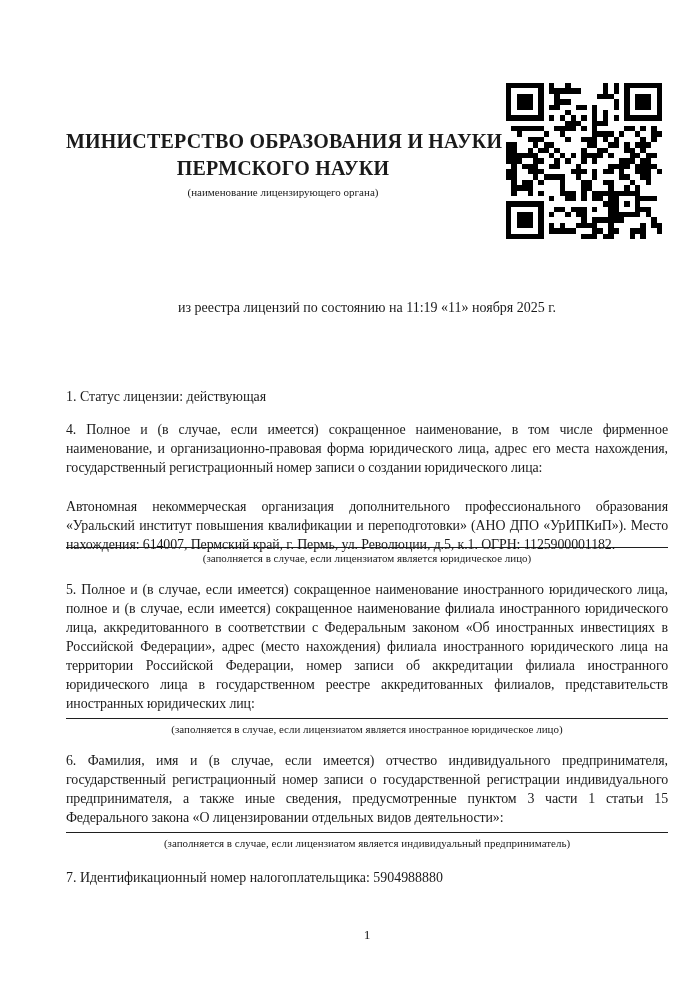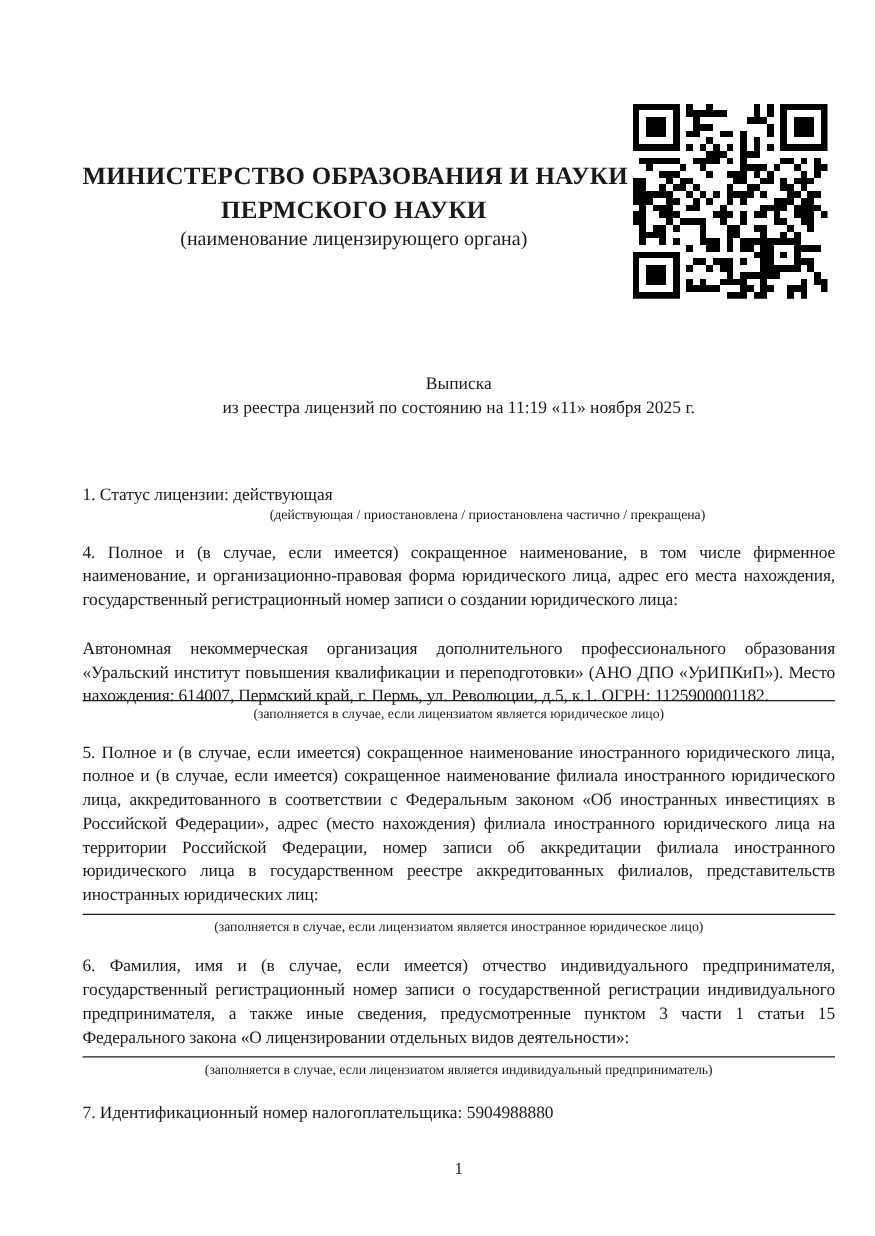--- a/index.html
+++ b/index.html
@@ -40,21 +40,21 @@
   }
   .ministry-line {
     font-weight: bold;
     font-size: 20px;
     line-height: 27px;
     white-space: nowrap;
     letter-spacing: 0.2px;
   }
   .ministry-caption {
     margin-top: 3px;
-    font-size: 16px;
+    font-size: 11px;
     line-height: 14px;
   }
   
   .doc-title {
     position: absolute;
     left: 66px;
     top: 299px;
     width: 602px;
     text-align: center;
     font-size: 14px;
@@ -506,28 +506,26 @@
       <rect x="25" y="28" width="1" height="1"></rect>
     </svg>
 
   <div class="ministry">
     <div class="ministry-line">МИНИСТЕРСТВО ОБРАЗОВАНИЯ И НАУКИ</div>
     <div class="ministry-line">ПЕРМСКОГО НАУКИ</div>
     <div class="ministry-caption">(наименование лицензирующего органа)</div>
   </div>
 
   <div class="doc-title">
-    <div>Выписка</div>
     <div>из реестра лицензий по состоянию на 11:19 «11» ноября 2025 г.</div>
   </div>
 
   <div class="content">
 
     <div class="item">1. Статус лицензии: действующая</div>
-    <div class="small-caption c1">(действующая / приостановлена / приостановлена частично / прекращена)</div>
 
 
 
     <div class="para mt-i4">4. Полное и (в случае, если имеется) сокращенное наименование, в том числе фирменное наименование, и организационно-правовая форма юридического лица, адрес его места нахождения, государственный регистрационный номер записи о создании юридического лица:</div>
     <div class="para">Автономная некоммерческая организация дополнительного профессионального образования «Уральский институт повышения квалификации и переподготовки» (АНО ДПО «УрИПКиП»). Место нахождения: 614007, Пермский край, г. Пермь, ул. Революции, д.5, к.1. ОГРН: 1125900001182.</div>
     <div class="rule r4"></div>
     <div class="small-caption under">(заполняется в случае, если лицензиатом является юридическое лицо)</div>
 
     <div class="para mt-i5">5. Полное и (в случае, если имеется) сокращенное наименование иностранного юридического лица, полное и (в случае, если имеется) сокращенное наименование филиала иностранного юридического лица, аккредитованного в соответствии с Федеральным законом «Об иностранных инвестициях в Российской Федерации», адрес (место нахождения) филиала иностранного юридического лица на территории Российской Федерации, номер записи об аккредитации филиала иностранного юридического лица в государственном реестре аккредитованных филиалов, представительств иностранных юридических лиц:</div>
     <div class="rule r56"></div>

